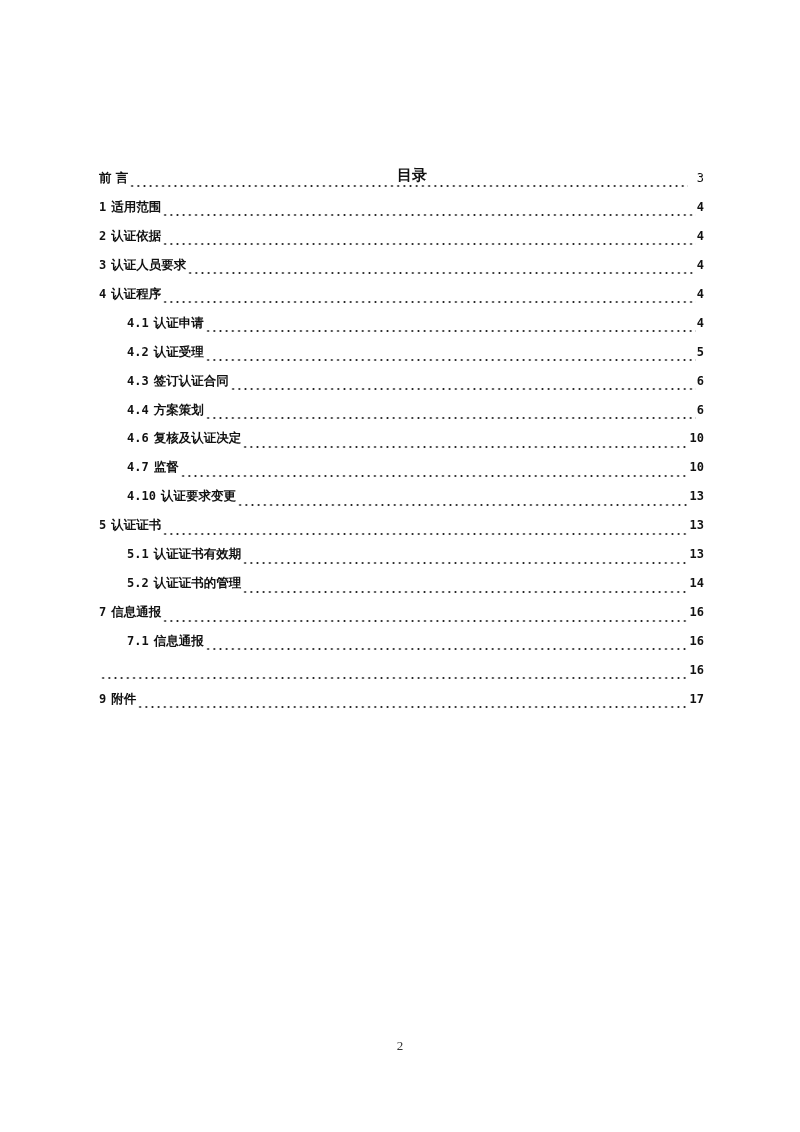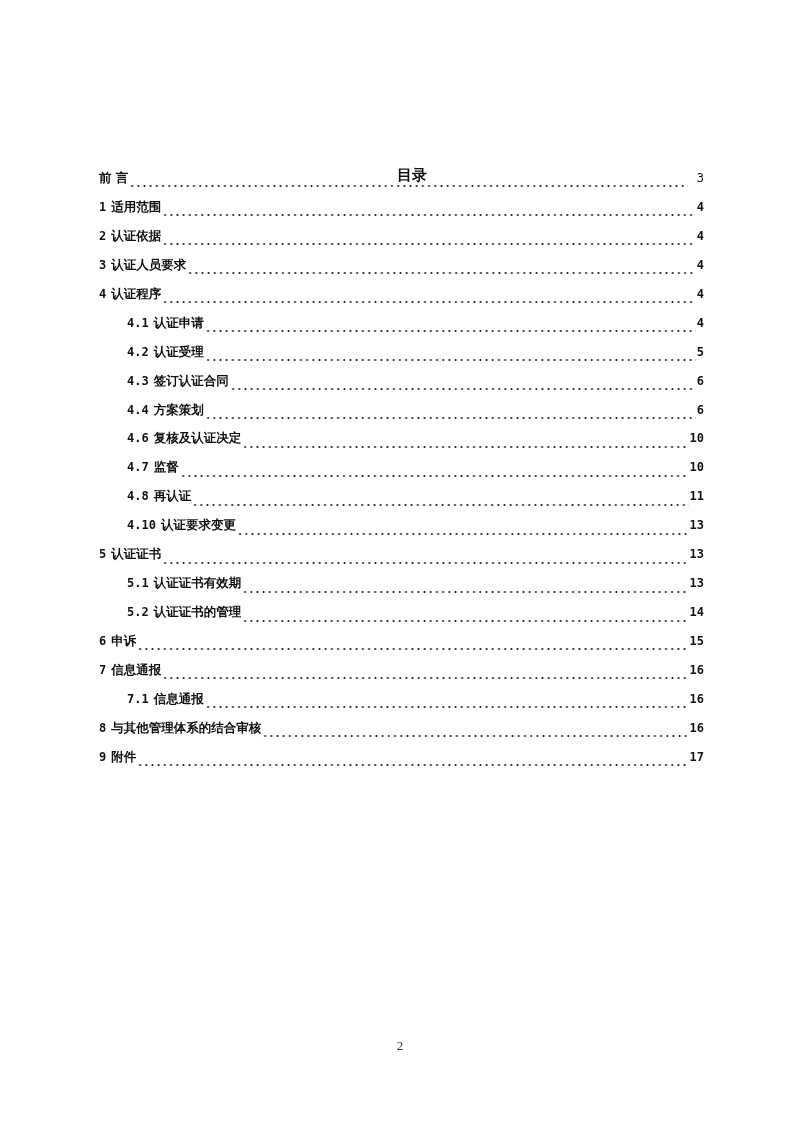--- a/index.html
+++ b/index.html
@@ -151,61 +151,50 @@
       <span class="toc-label"><span class="num">4.6</span><span>复核及认证决定</span></span>
       <span class="toc-dots"></span>
       <span class="toc-page">10</span>
     </div>
     <div class="toc-row level-2">
       <span class="toc-label"><span class="num">4.7</span><span>监督</span></span>
       <span class="toc-dots"></span>
       <span class="toc-page">10</span>
     </div>
     <div class="toc-row level-2">
-      <span class="toc-label"><span class="num">4.8</span><span>再认证</span></span>
-      <span class="toc-dots"></span>
-      <span class="toc-page">11</span>
-    </div>
-    <div class="toc-row level-2">
       <span class="toc-label"><span class="num">4.10</span><span>认证要求变更</span></span>
       <span class="toc-dots"></span>
       <span class="toc-page">13</span>
     </div>
     <div class="toc-row level-1">
       <span class="toc-label"><span class="num">5</span><span>认证证书</span></span>
       <span class="toc-dots"></span>
       <span class="toc-page">13</span>
     </div>
     <div class="toc-row level-2">
       <span class="toc-label"><span class="num">5.1</span><span>认证证书有效期</span></span>
       <span class="toc-dots"></span>
       <span class="toc-page">13</span>
     </div>
     <div class="toc-row level-2">
       <span class="toc-label"><span class="num">5.2</span><span>认证证书的管理</span></span>
       <span class="toc-dots"></span>
       <span class="toc-page">14</span>
     </div>
     <div class="toc-row level-1">
-      <span class="toc-label"><span class="num">6</span><span>申诉</span></span>
-      <span class="toc-dots"></span>
-      <span class="toc-page">15</span>
-    </div>
-    <div class="toc-row level-1">
       <span class="toc-label"><span class="num">7</span><span>信息通报</span></span>
       <span class="toc-dots"></span>
       <span class="toc-page">16</span>
     </div>
     <div class="toc-row level-2">
       <span class="toc-label"><span class="num">7.1</span><span>信息通报</span></span>
       <span class="toc-dots"></span>
       <span class="toc-page">16</span>
     </div>
     <div class="toc-row level-1">
-      <span class="toc-label"><span class="num">8</span><span>与其他管理体系的结合审核</span></span>
       <span class="toc-dots"></span>
       <span class="toc-page">16</span>
     </div>
     <div class="toc-row level-1">
       <span class="toc-label"><span class="num">9</span><span>附件</span></span>
       <span class="toc-dots"></span>
       <span class="toc-page">17</span>
     </div>
   </div>
 

